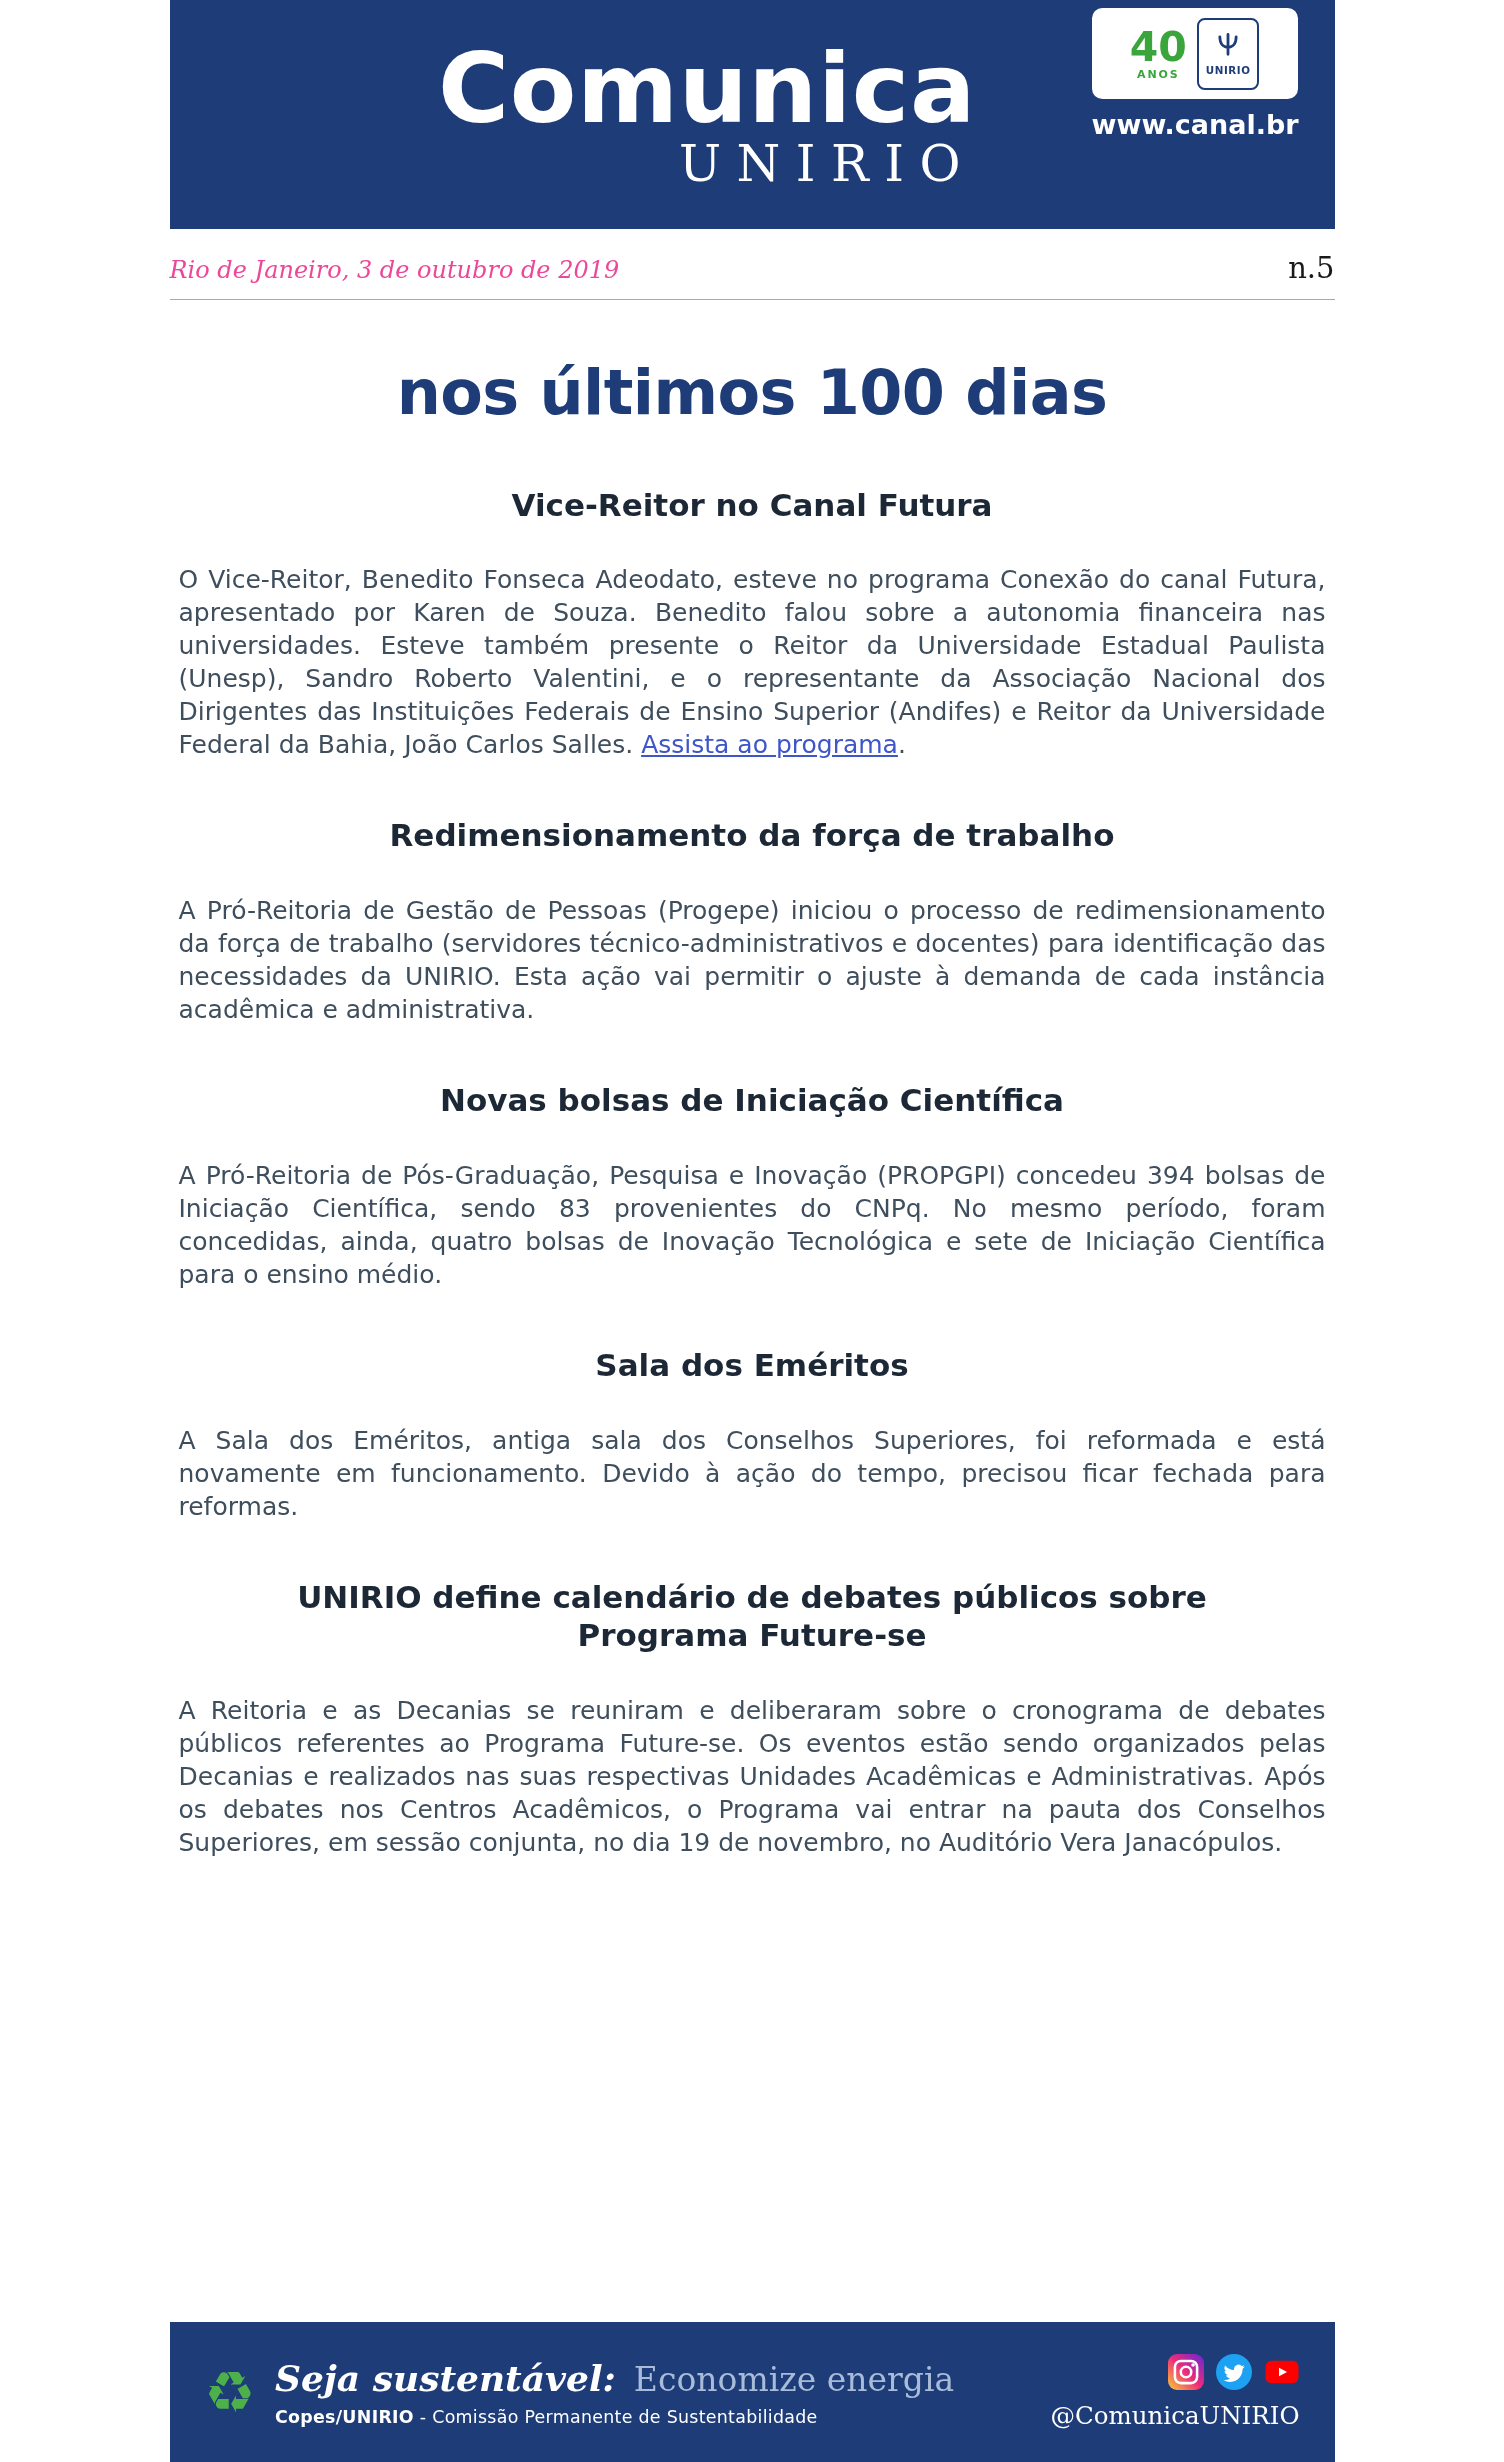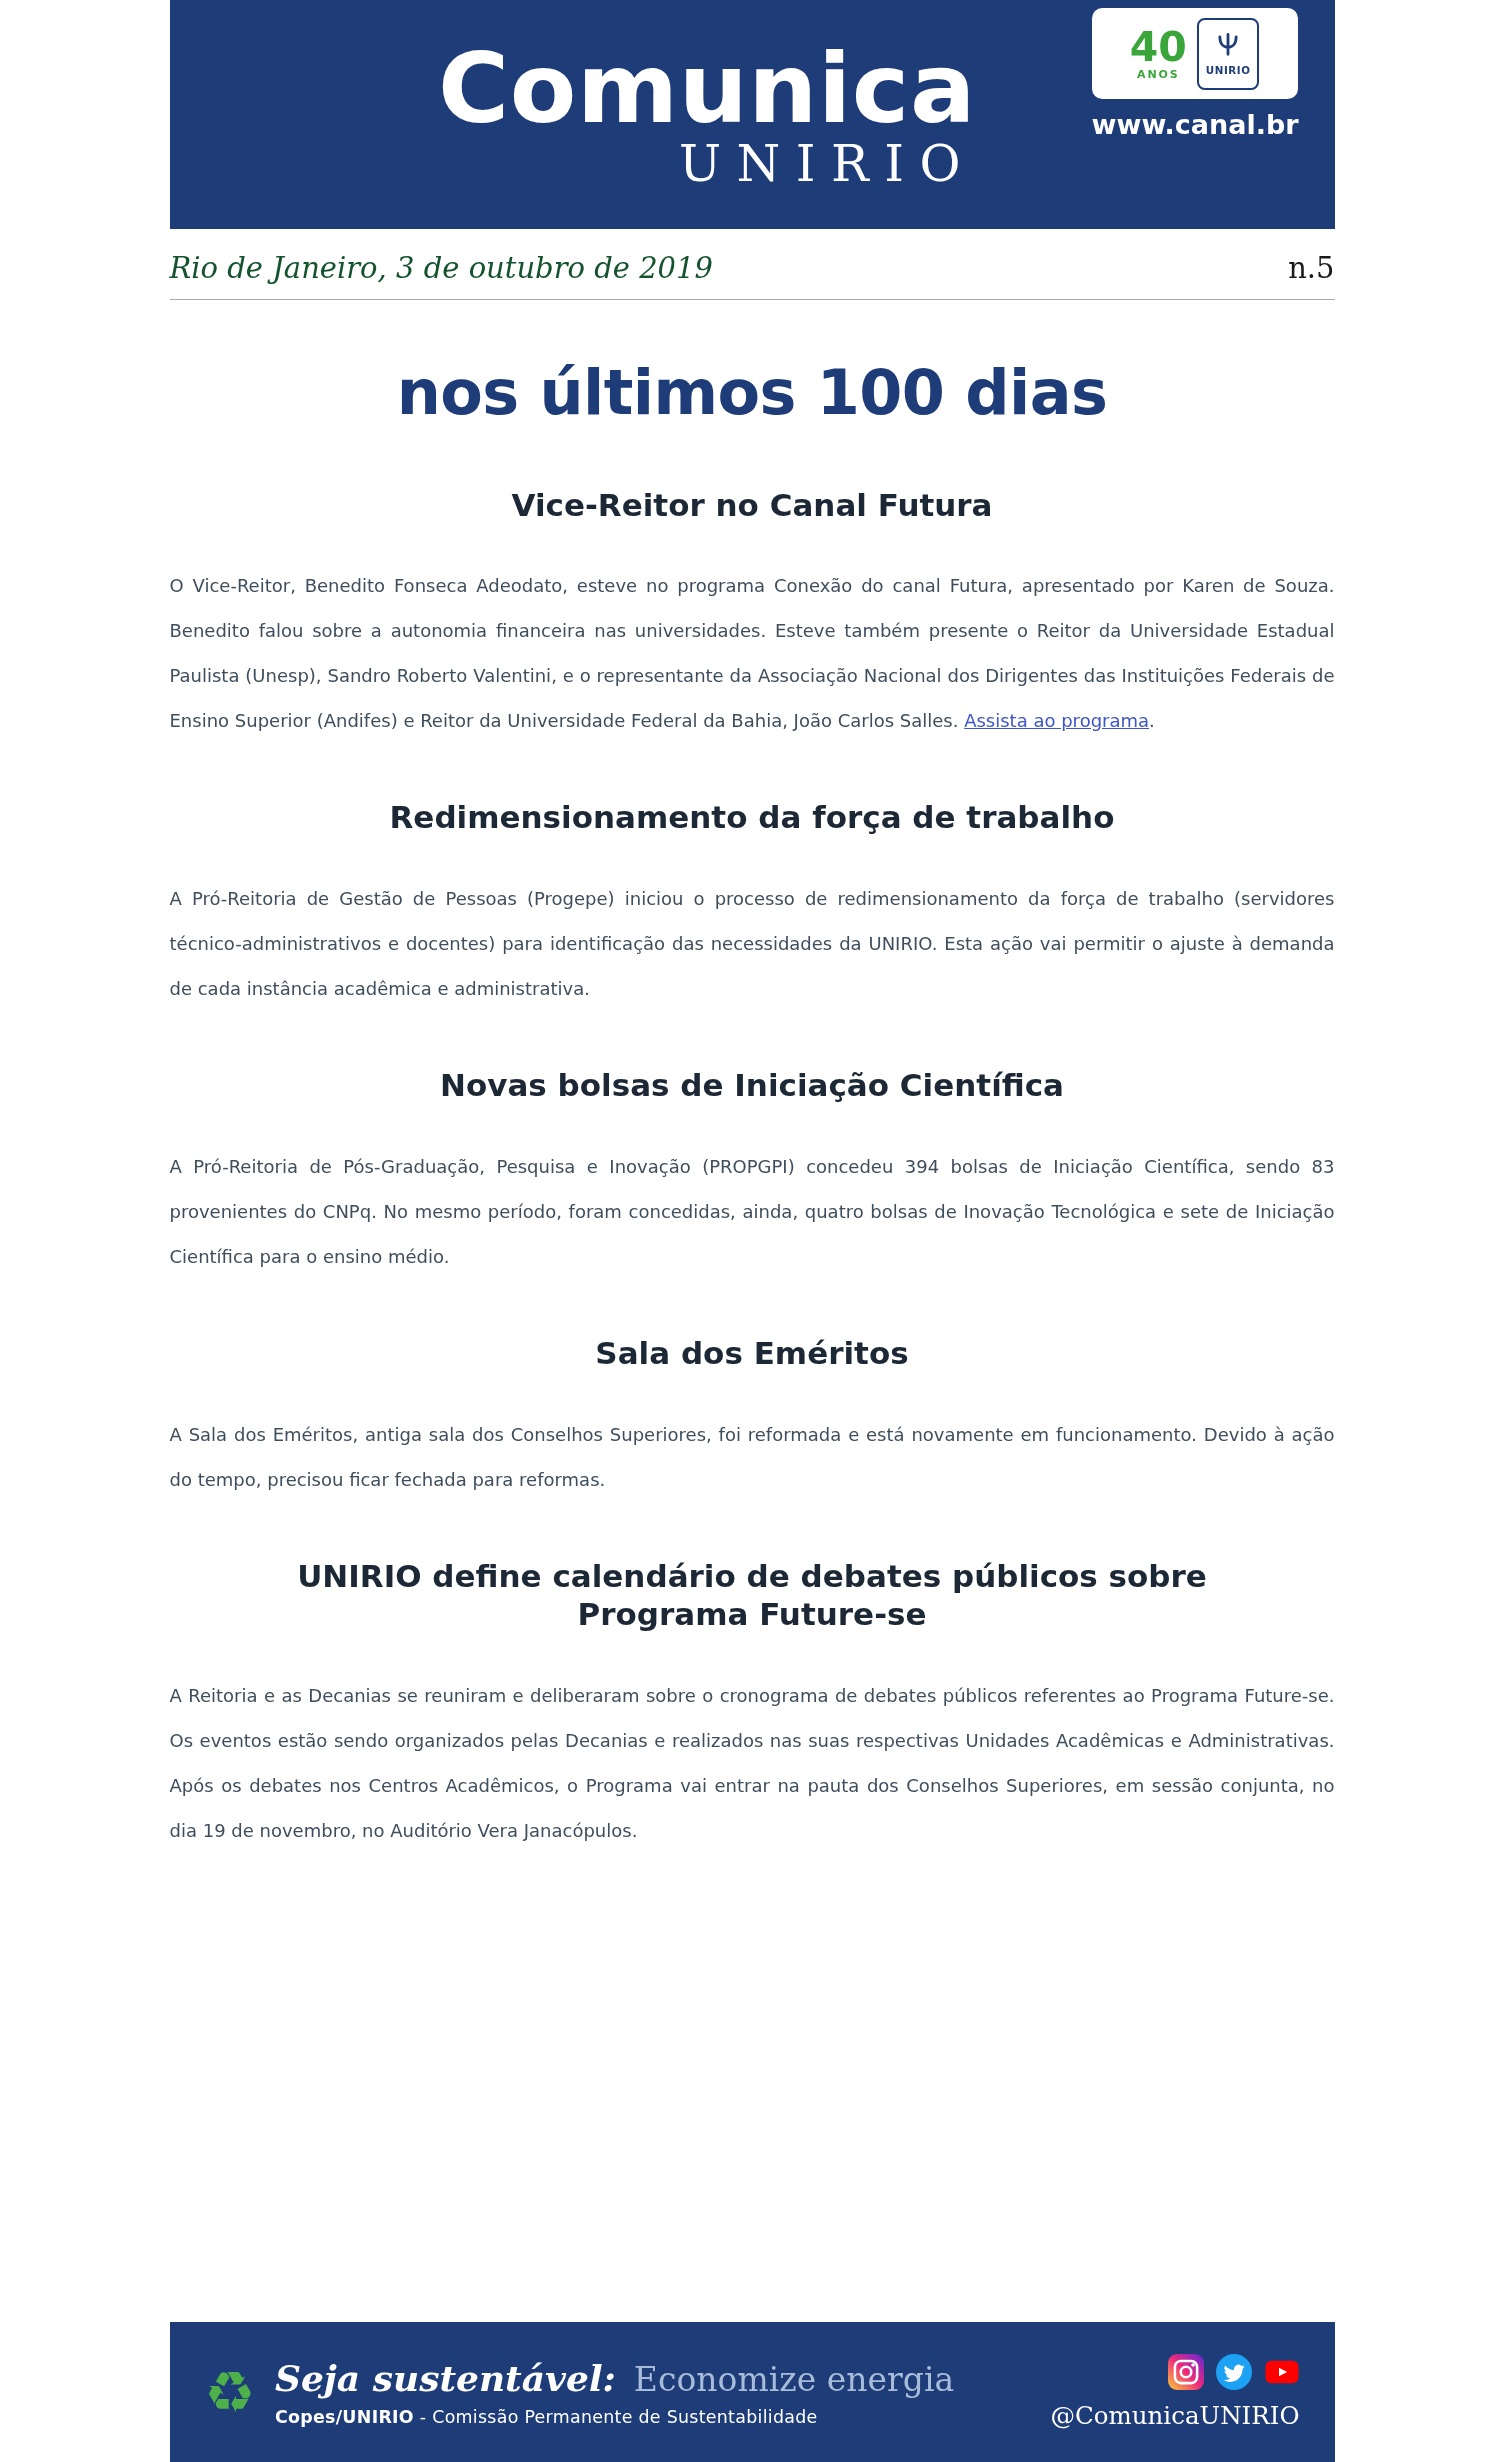--- a/index.html
+++ b/index.html
@@ -20,32 +20,32 @@
   .forty-logo{display:flex;flex-direction:column;align-items:center;line-height:1;}
   .forty-num{color:#3aa53a;font-weight:bold;font-size:41px;}
   .forty-cap{color:#3aa53a;font-size:11px;font-weight:bold;letter-spacing:1.9px;margin-top:1.3px;}
   .crest{width:62px;height:72px;border:2.6px solid #1e3c78;border-radius:7.7px;box-sizing:border-box;
          display:flex;flex-direction:column;align-items:center;justify-content:center;gap:2.6px;background:#fff;}
   .crest-cap{color:#1e3c78;font-size:10.3px;font-weight:bold;letter-spacing:0.6px;}
   .site-url{color:#ffffff;font-weight:bold;font-size:27px;margin-top:10.3px;cursor:pointer;}
 
   
   .dateline{width:1165px;margin:22px auto 0;display:flex;justify-content:space-between;align-items:baseline;}
-  .date{font-family:"DejaVu Serif","Liberation Serif",serif;font-style:italic;font-size:29px;color:#14532d;}
+  .date{font-family:"DejaVu Serif","Liberation Serif",serif;font-style:italic;font-size:24px;color:#ec4899;}
   .issue{font-family:"DejaVu Serif","Liberation Serif",serif;font-size:29px;color:#1a1a1a;}
   .rule{width:1165px;margin:14px auto 0;border:none;border-top:1.9px solid #a9a9a9;height:0;}
 
   
   h1.page-title{width:1082px;margin:55px auto 0;text-align:center;color:#1e3c78;
                 font-size:62px;line-height:1.22;font-weight:bold;letter-spacing:-0.6px;}
   h1.page-title span{display:block;}
   main{width:1165px;margin:0 auto;}
   h2.section-heading{text-align:center;font-size:31px;color:#1c2836;font-weight:bold;
                      margin:55px auto 39px;max-width:966px;line-height:1.25;}
-  p.body-text{font-size:18px;line-height:45px;color:#3f4e5d;text-align:justify;margin:0;}
+  p.body-text{font-size:25px;line-height:33px;color:#3f4e5d;text-align:justify;margin:9px;}
   a.inline-link{color:#3f56c8;text-decoration:underline;cursor:pointer;}
 
   
   .footer{margin:auto auto 0;width:1165px;min-height:140px;background:#1e3c78;box-sizing:border-box;
           display:flex;align-items:center;justify-content:space-between;padding:16.7px 35px;}
   .footer-left{display:flex;align-items:center;gap:19.3px;}
   .recycle{font-size:57px;color:#4db04a;line-height:1;}
   .slogan-row{display:flex;align-items:baseline;gap:18px;white-space:nowrap;}
   .slogan-label{font-family:"DejaVu Serif","Liberation Serif",serif;font-style:italic;font-weight:bold;
                 font-size:36px;color:#ffffff;}

